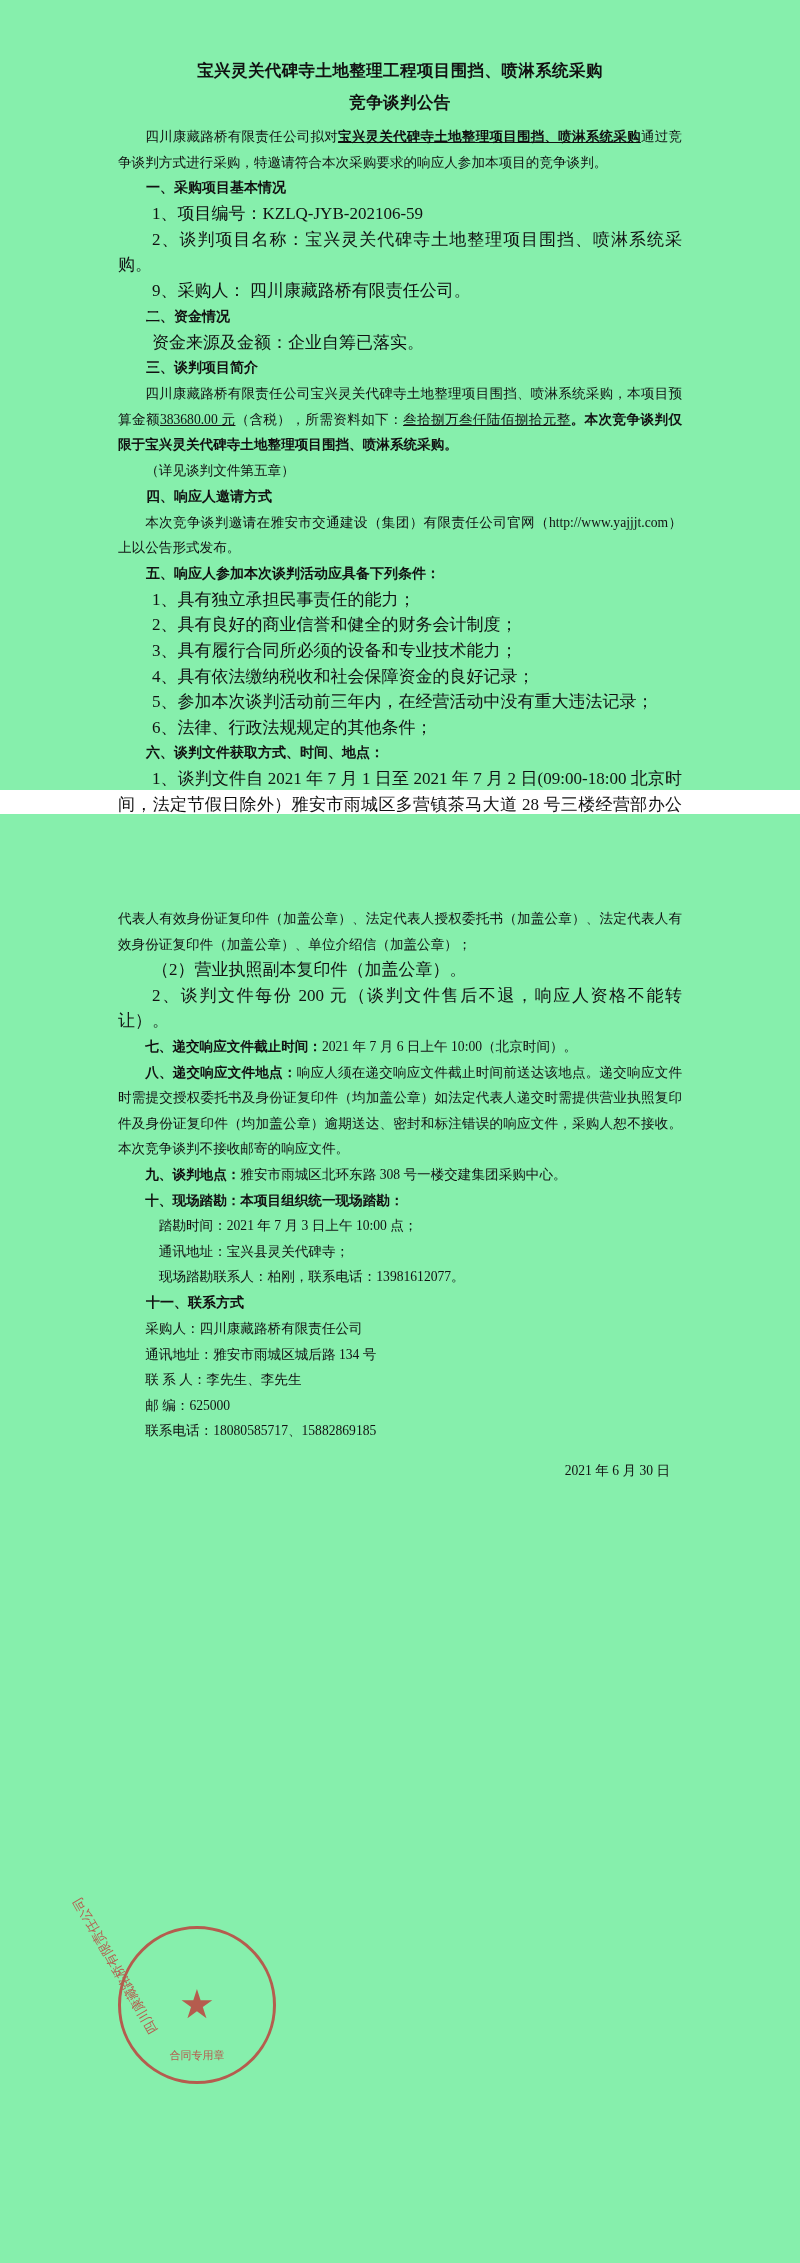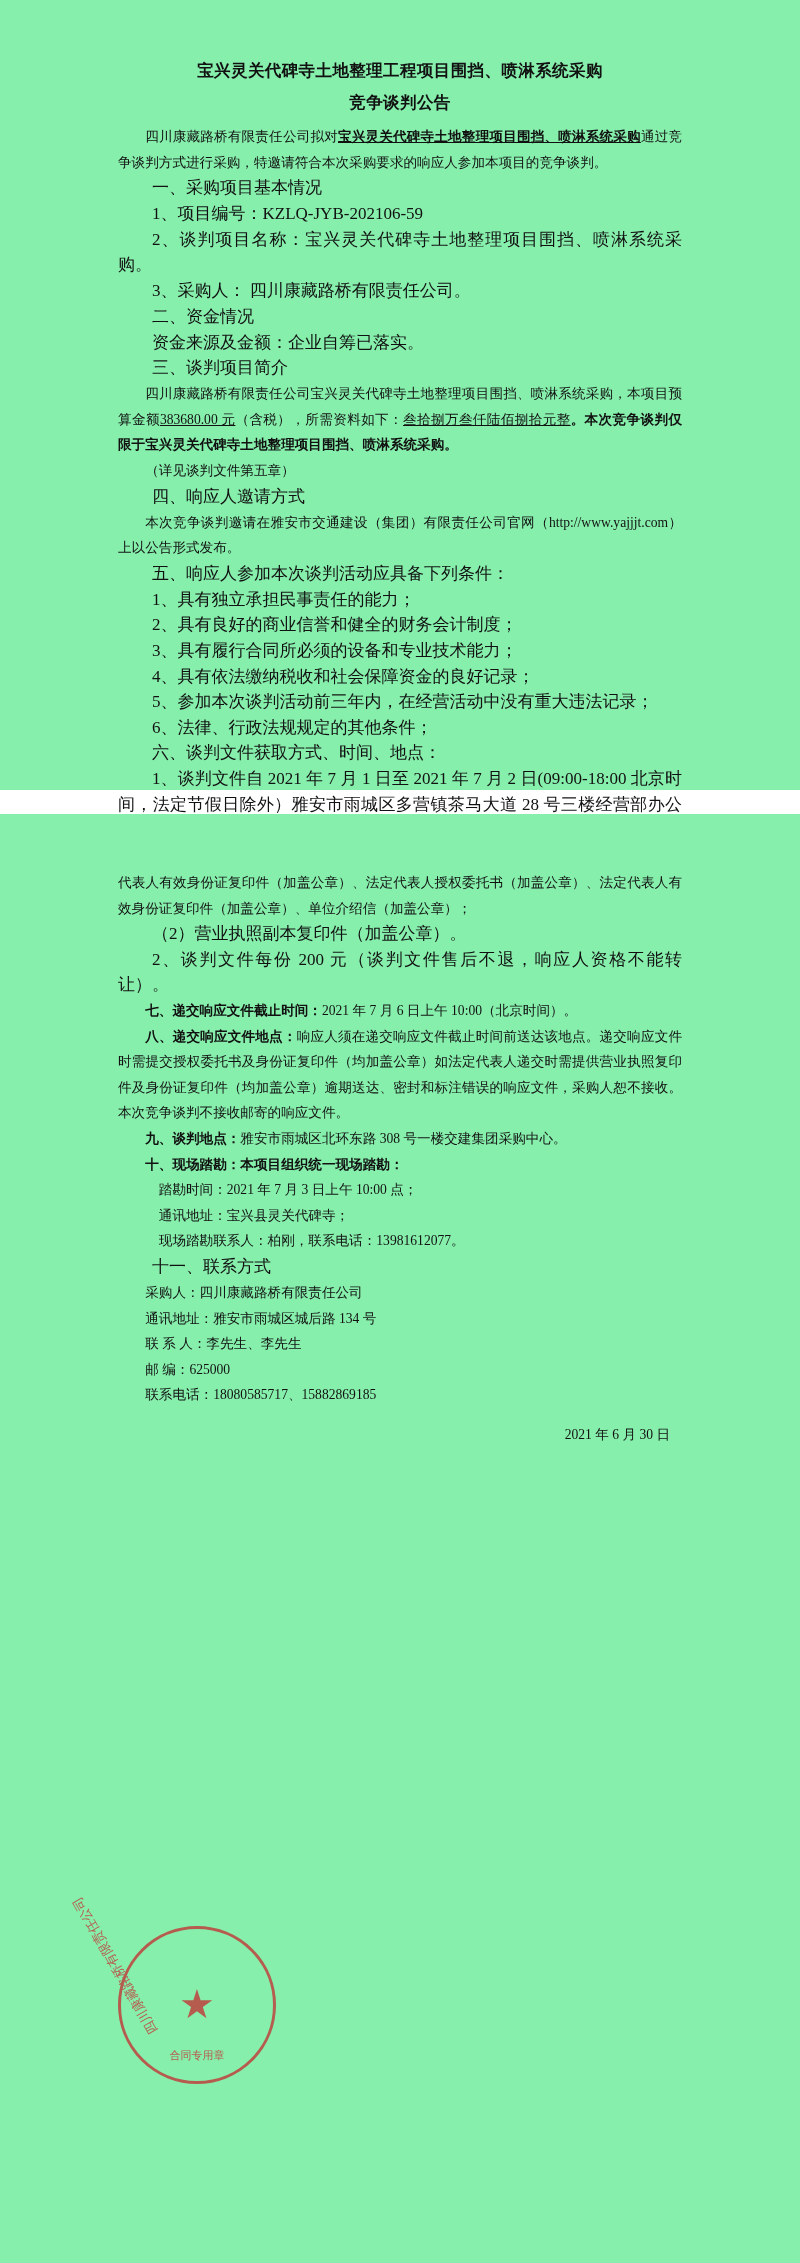--- a/index.html
+++ b/index.html
@@ -52,33 +52,34 @@
     font-size: 13.6px;
     line-height: 25.6px;
     text-align: justify;
     text-justify: inter-ideograph;
   }
   .indent2 { text-indent: 2em; }
   .indent3 { text-indent: 3em; }
   .bold { font-weight: bold; }
   .u { text-decoration: underline; }
   .sect {
-    font-weight: normal;
+    font-weight: bold;
     text-indent: 2em;
-    font-size: 17px;
+    font-size: 14px;
     line-height: 26px;
   }
   .item {
     text-indent: 2em;
     font-size: 17px;
     line-height: 25.6px;
   }
   .plain {
     font-size: 13.6px;
     line-height: 25.6px;
+    margin-top: 36px;
   }
   .date-line {
     text-align: right;
     font-size: 13.6px;
     line-height: 25.6px;
     padding-right: 12px;
     margin-top: 14px;
   }
   .contact-block p { line-height: 25.6px; }
   .stamp {
@@ -132,21 +133,21 @@
 <div class="page page-1">
 
   <div class="title">宝兴灵关代碑寺土地整理工程项目围挡、喷淋系统采购</div>
   <div class="subtitle">竞争谈判公告</div>
 
   <p class="indent2"><span>四川康藏路桥有限责任公司拟对</span><span class="bold u">宝兴灵关代碑寺土地整理项目围挡、喷淋系统采购</span><span>通过竞争谈判方式进行采购，特邀请符合本次采购要求的响应人参加本项目的竞争谈判。</span></p>
 
   <p class="sect">一、采购项目基本情况</p>
   <p class="item">1、项目编号：KZLQ-JYB-202106-59</p>
   <p class="item">2、谈判项目名称：宝兴灵关代碑寺土地整理项目围挡、喷淋系统采购。</p>
-  <p class="item">3、采购人： 四川康藏路桥有限责任公司。</p>
+  <p class="item">9、采购人： 四川康藏路桥有限责任公司。</p>
 
   <p class="sect">二、资金情况</p>
   <p class="item">资金来源及金额：企业自筹已落实。</p>
 
   <p class="sect">三、谈判项目简介</p>
   <p class="indent2"><span>四川康藏路桥有限责任公司宝兴灵关代碑寺土地整理项目围挡、喷淋系统采购，本项目预算金额</span><span class="u">383680.00 元</span><span>（含税），所需资料如下：</span><span class="u">叁拾捌万叁仟陆佰捌拾元整</span><span class="bold">。本次竞争谈判仅限于宝兴灵关代碑寺土地整理项目围挡、喷淋系统采购。</span></p>
   <p class="indent2">（详见谈判文件第五章）</p>
 
   <p class="sect">四、响应人邀请方式</p>
   <p class="indent2">本次竞争谈判邀请在雅安市交通建设（集团）有限责任公司官网（http://www.yajjjt.com）上以公告形式发布。</p>

